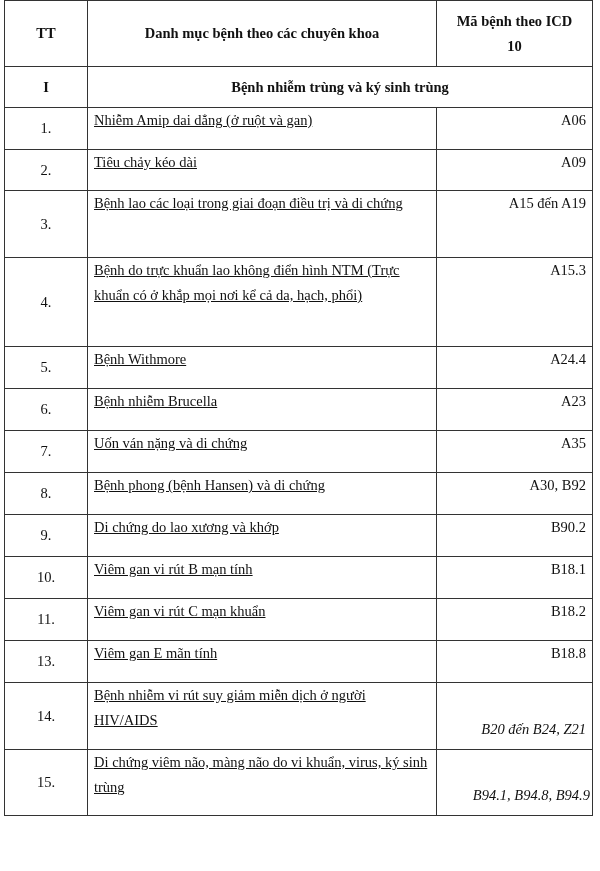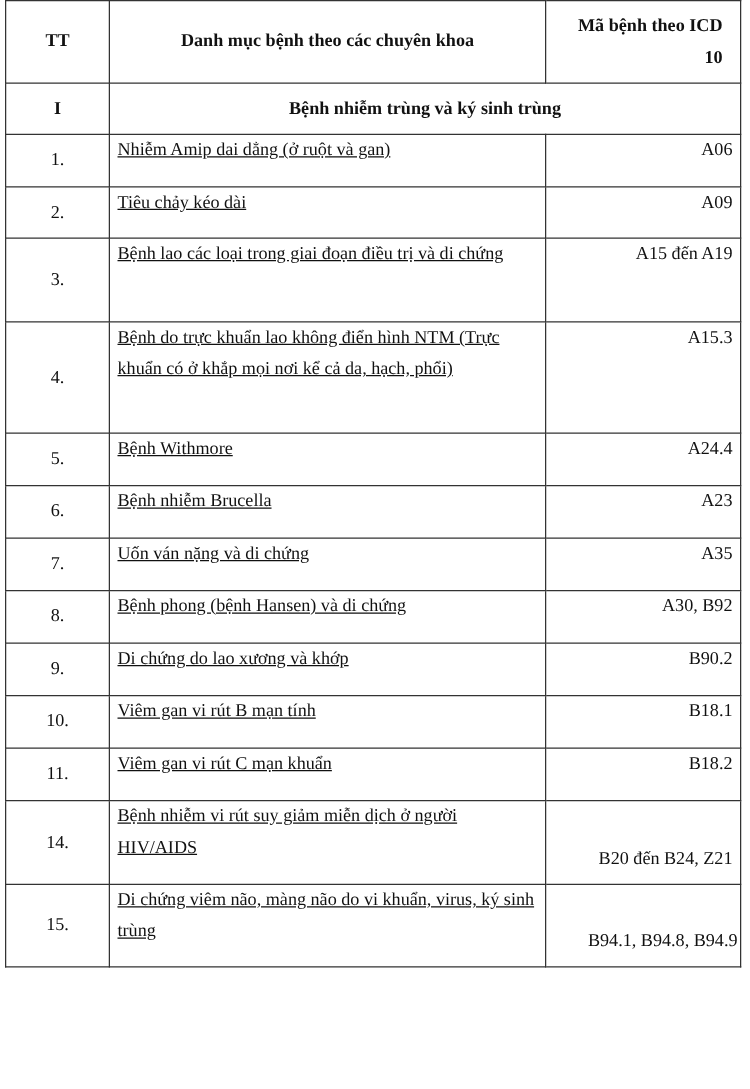--- a/index.html
+++ b/index.html
@@ -18,38 +18,38 @@
       padding: 0 6px;
       line-height: 25px;
     }
     col.c1 { width: 83px; }
     col.c2 { width: 349px; }
     col.c3 { width: 156px; }
     th { font-weight: bold; text-align: center; vertical-align: middle; }
     td.tt { text-align: center; vertical-align: middle; }
     td.name { text-align: left; vertical-align: top; padding-top: 7px; padding-bottom: 7px; text-decoration: underline; }
     td.code { text-align: right; vertical-align: top; padding-top: 7px; }
-    td.code.bottom { vertical-align: bottom; padding-bottom: 7px; }
+    td.code.bottom { vertical-align: bottom; padding-bottom: 7px; font-style: italic; }
     tr.section td { font-weight: bold; }
     tr.section td.secname { text-align: center; vertical-align: middle; }
   </style>
 </head>
 <body>
 
 <table class="icd">
   <colgroup>
       <col class="c1">
       <col class="c2">
       <col class="c3">
     </colgroup>
   <thead>
     <tr style="height:66px">
       <th>TT</th>
       <th>Danh mục bệnh theo các chuyên khoa</th>
-      <th style="padding:0 14px;text-align:right;">Mã bệnh theo ICD 10</th>
+      <th style="padding:0 14px;">Mã bệnh theo ICD 10</th>
     </tr>
   </thead>
   <tbody>
     <tr class="section" style="height:41px">
       <td class="tt">I</td>
       <td class="secname" colspan="2">Bệnh nhiễm trùng và ký sinh trùng</td>
     </tr>
     <tr style="height:42px">
       <td class="tt">1.</td>
       <td class="name">Nhiễm Amip dai dẳng (ở ruột và gan)</td>
@@ -98,20 +98,25 @@
     <tr style="height:42px">
       <td class="tt">10.</td>
       <td class="name">Viêm gan vi rút B mạn tính</td>
       <td class="code">B18.1</td>
     </tr>
     <tr style="height:42px">
       <td class="tt">11.</td>
       <td class="name">Viêm gan vi rút C mạn khuẩn</td>
       <td class="code">B18.2</td>
     </tr>
+    <tr style="height:42px">
+      <td class="tt">13.</td>
+      <td class="name">Viêm gan E mãn tính</td>
+      <td class="code">B18.8</td>
+    </tr>
     <tr style="height:67px">
       <td class="tt">14.</td>
       <td class="name">Bệnh nhiễm vi rút suy giảm miễn dịch ở người HIV/AIDS</td>
       <td class="code bottom">B20 đến B24, Z21</td>
     </tr>
     <tr style="height:66px">
       <td class="tt">15.</td>
       <td class="name">Di chứng viêm não, màng não do vi khuẩn, virus, ký sinh trùng</td>
       <td class="code bottom" style="padding-left:2px;padding-right:2px;">B94.1, B94.8, B94.9</td>
     </tr>

